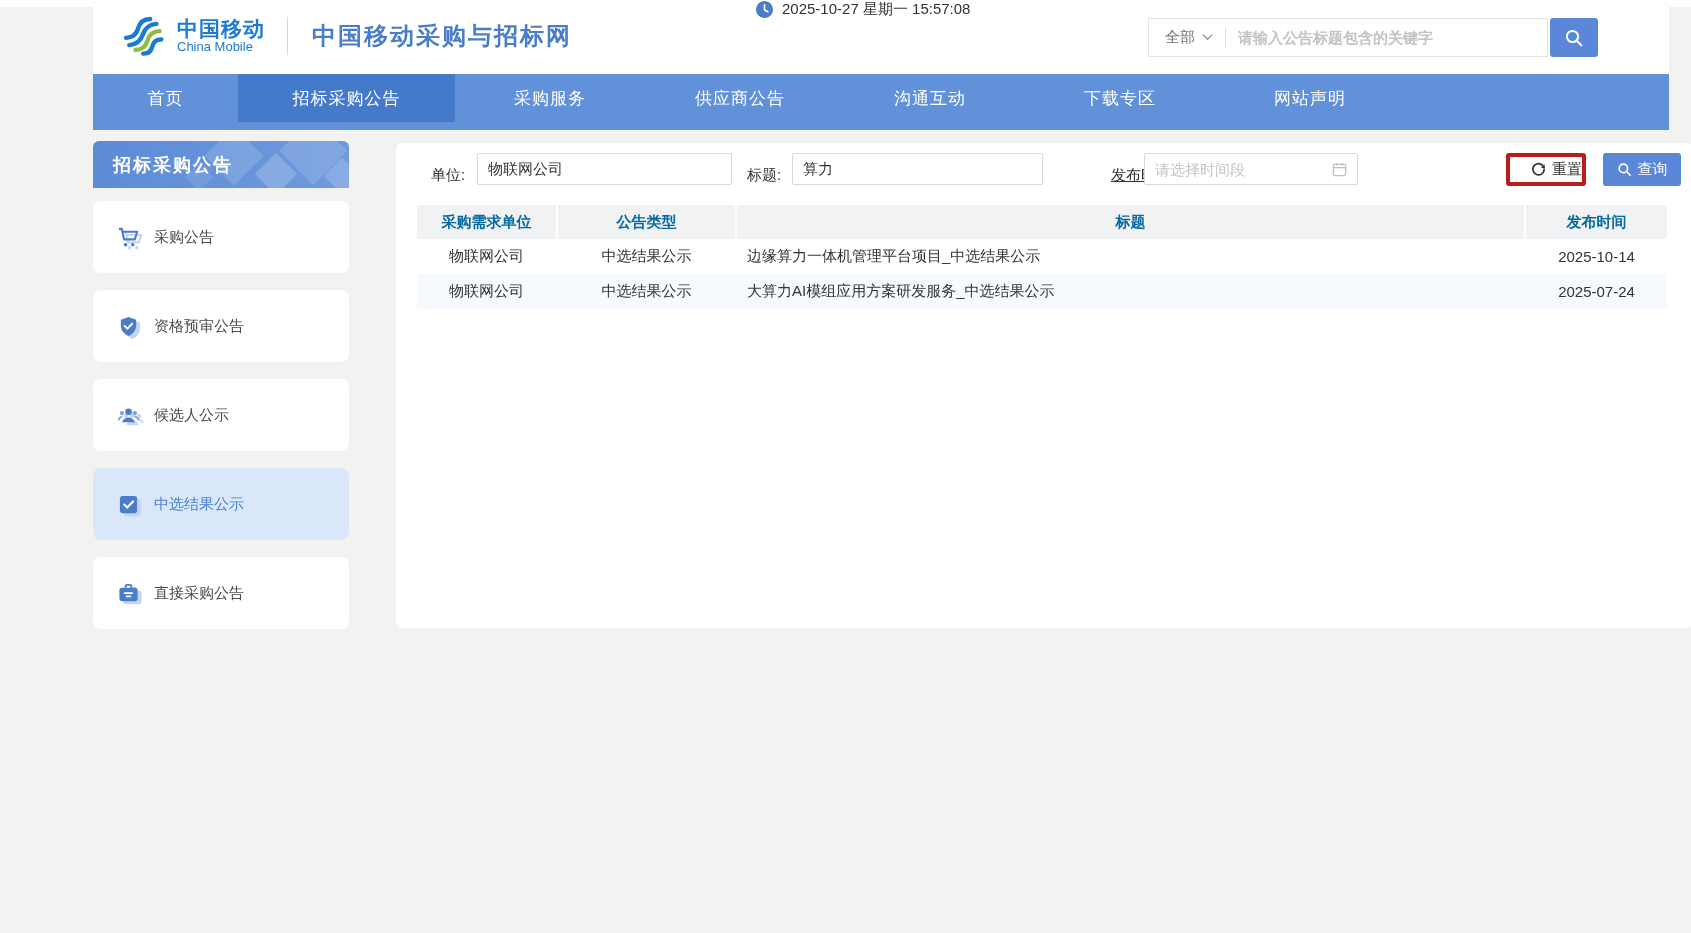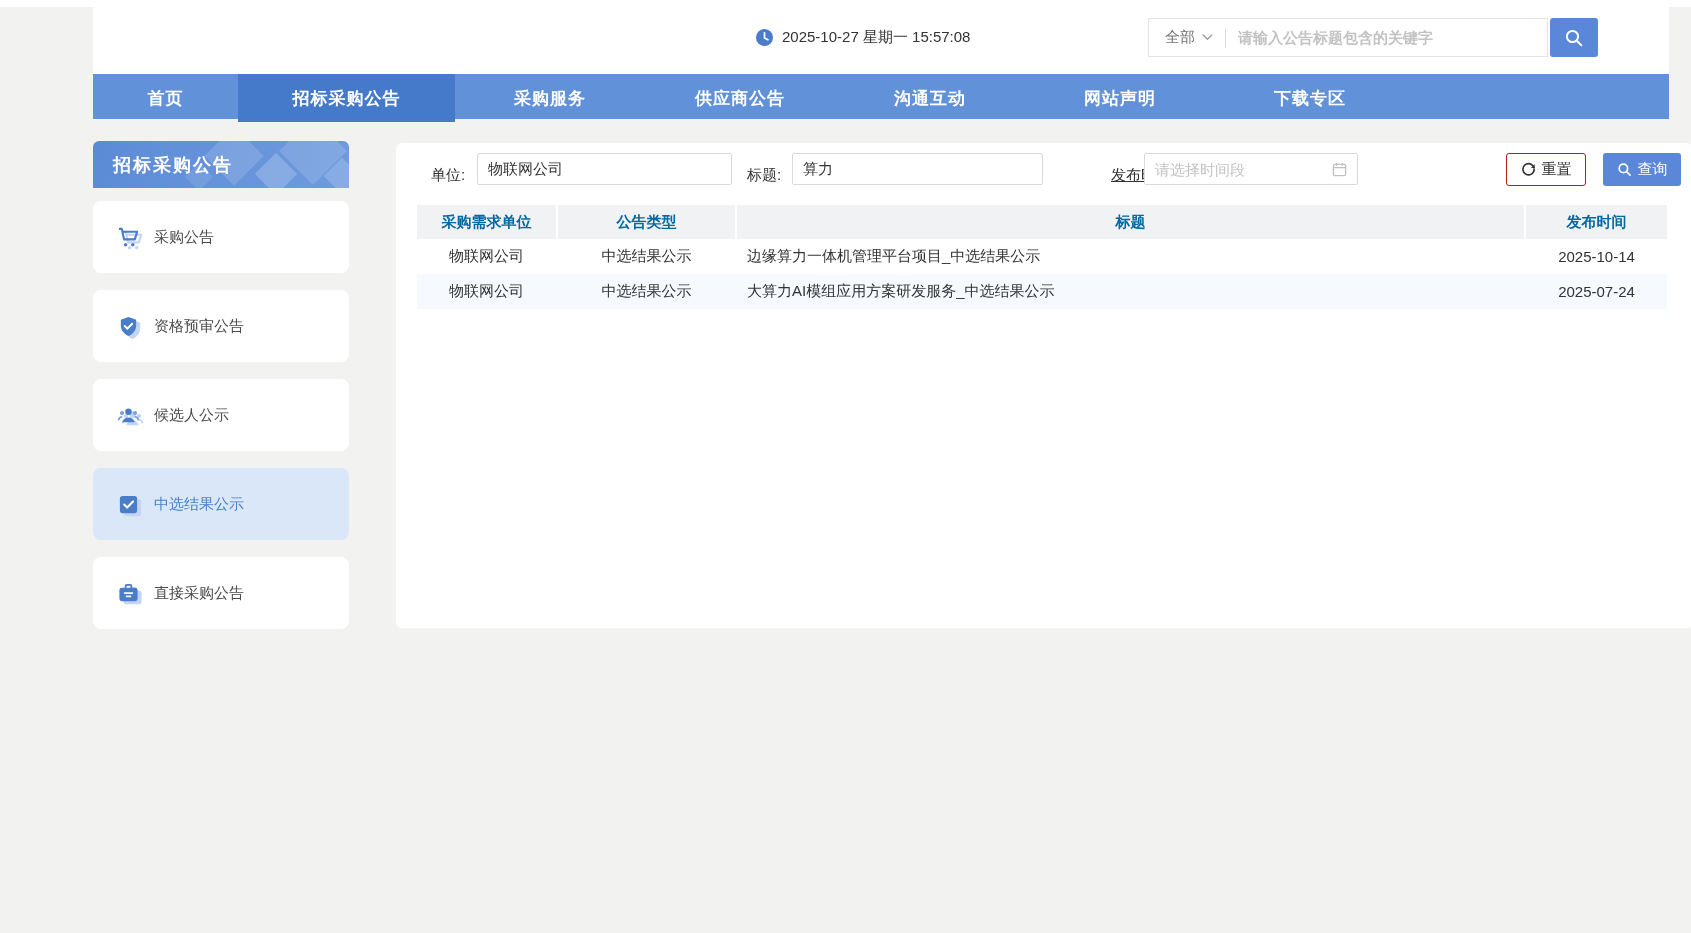--- a/index.html
+++ b/index.html
@@ -19,41 +19,41 @@
   
   .header { left:93px; top:0; width:1576px; height:74px; background:#fff; }
   .logo-wrap { left:28px; top:13px; display:flex; align-items:center; gap:10px; }
   .logo-mark { width:46px; height:46px; }
   .logo-text { display:flex; flex-direction:column; line-height:1.05; }
   .logo-cn { font-size:21px; font-weight:bold; color:#1c7ad0; letter-spacing:1px; }
   .logo-en { font-size:13px; color:#1c7ad0; }
   .logo-divider { width:1px; height:38px; background:#d8d8d8; margin:0 14px 0 12px; }
   .site-title { font-size:24px; font-weight:bold; color:#4a7dc9; letter-spacing:2px; }
 
-  .datetime { left:662px; top:0; height:74px; display:flex; align-items:center; gap:8px; }
+  .datetime { left:662px; top:0; height:74px; display:flex; gap:8px; }
   .datetime-text { font-size:15px; color:#333; }
 
   .search-box {
     left:1055px; top:18px; width:400px; height:39px;
     border:1px solid #e3e3e3; background:#fff;
     display:flex; align-items:center;
   }
   .search-cat { display:flex; align-items:center; gap:7px; padding:0 12px 0 16px; cursor:pointer; }
   .search-cat-label { font-size:15px; color:#737373; }
   .search-divider { width:1px; height:20px; background:#ddd; }
   .search-input { flex:1; border:none; outline:none; font-size:15px; padding:0 12px; color:#333; font-family:inherit;font-weight:bold; }
   .search-input::placeholder { color:#c3c3c3; }
   .search-btn {
     left:1457px; top:18px; width:48px; height:39px;
     background:#5a87d7; border:none; border-radius:3px;
     display:flex; align-items:center; justify-content:center; cursor:pointer;
   }
 
   
-  .nav { left:93px; top:74px; width:1576px; height:45px; background:#6191d8; display:flex;font-weight:bold; }
+  .nav { left:93px; top:74px; width:1576px; height:56px; background:#6191d8; display:flex; }
   .nav-item {
     height:48px; display:flex; align-items:center; justify-content:center;
     color:#fff; font-size:17px; cursor:pointer; letter-spacing:1px;
   }
   .nav-item.w1 { width:145px; } .nav-item.w2 { width:217px; } .nav-item.w3 { width:190px; }
   .nav-item.active { background:#4579ca; }
 
   
   .sidebar-title {
     left:93px; top:141px; width:256px; height:47px;
@@ -90,22 +90,22 @@
   .lbl-unit { left:35px; }
   .in-unit { left:81px; width:255px; }
   .lbl-title { left:351px; }
   .in-title { left:396px; width:251px; }
   .lbl-date { left:715px;text-decoration:underline; }
   .in-date { left:748px; width:214px; padding-right:32px; }
   .calendar-icon { position:absolute; left:936px; top:19px; cursor:pointer; }
 
   .btn-reset {
     position:absolute; left:1110px; top:10px; width:80px; height:33px;
-    background:#fff; border:1px solid #b91c1c; border-radius:3px;
-    display:flex; align-items:center; justify-content:center; gap:6px;
+    background:#fff; border:4px solid #b91c1c; border-radius:3px;
+    display:flex; align-items:center; justify-content:flex-end; gap:6px;
     font-size:15px; color:#333; cursor:pointer; font-family:inherit;
   }
   .btn-query {
     position:absolute; left:1207px; top:10px; width:78px; height:33px;
     background:#5a87d7; border:none; border-radius:3px;
     display:flex; align-items:center; justify-content:center; gap:6px;
     font-size:15px; color:#fff; cursor:pointer; font-family:inherit;
   }
 
   
@@ -120,20 +120,36 @@
   .c4 { width:143px; border-left:2px solid rgba(255,255,255,0.9); }
   .row .c2,.row .c3,.row .c4 { border-left-color:transparent; }
   .cell.title-cell { justify-content:flex-start; padding-left:10px; }
 </style>
 </head>
 <body>
 
 <div class="abs top-strip"></div>
 
 <div class="abs header">
+  <div class="abs logo-wrap">
+    <svg class="logo-mark" viewBox="0 0 48 48">
+      <g fill="none" stroke-linecap="round" transform="rotate(-38 24 24)">
+        <path d="M8 14 Q16 20 24 14 T40 14" stroke="#1c7ad0" stroke-width="4.6"></path>
+        <path d="M6 22 Q15 28 24 22 T42 22" stroke="#1c7ad0" stroke-width="4.6"></path>
+        <path d="M8 30 Q16 36 24 30 T40 30" stroke="#8fbe3f" stroke-width="4.6"></path>
+        <path d="M12 38 Q18 43 24 38 T36 38" stroke="#1c7ad0" stroke-width="4.6"></path>
+      </g>
+    </svg>
+    <div class="logo-text">
+      <span class="logo-cn">中国移动</span>
+      <span class="logo-en">China Mobile</span>
+    </div>
+    <div class="logo-divider"></div>
+    <span class="site-title">中国移动采购与招标网</span>
+  </div>
 
   <div class="abs datetime">
     <svg width="19" height="19" viewBox="0 0 20 20">
       <circle cx="10" cy="10" r="9" fill="#4a7dc9"></circle>
       <path d="M10 5v5.4l3.6 2" stroke="#fff" stroke-width="1.8" fill="none" stroke-linecap="round"></path>
     </svg>
     <span class="datetime-text">2025-10-27 星期一 15:57:08</span>
   </div>
 
   <div class="abs search-box">
@@ -153,22 +169,22 @@
     </svg>
   </button>
 </div>
 
 <div class="abs nav">
   <div class="nav-item w1">首页</div>
   <div class="nav-item w2 active">招标采购公告</div>
   <div class="nav-item w3">采购服务</div>
   <div class="nav-item w3">供应商公告</div>
   <div class="nav-item w3">沟通互动</div>
+  <div class="nav-item w3">下载专区</div>
   <div class="nav-item w3">网站声明</div>
-  <div class="nav-item w3">下载专区</div>
 </div>
 
 <div class="abs sidebar-title">
   <span class="diamond d1"></span>
     <span class="diamond d2"></span>
     <span class="diamond d3"></span>
   <span class="diamond d4"></span>
     <span class="diamond d5"></span>
   <span class="sidebar-title-text">招标采购公告</span>
 </div>

